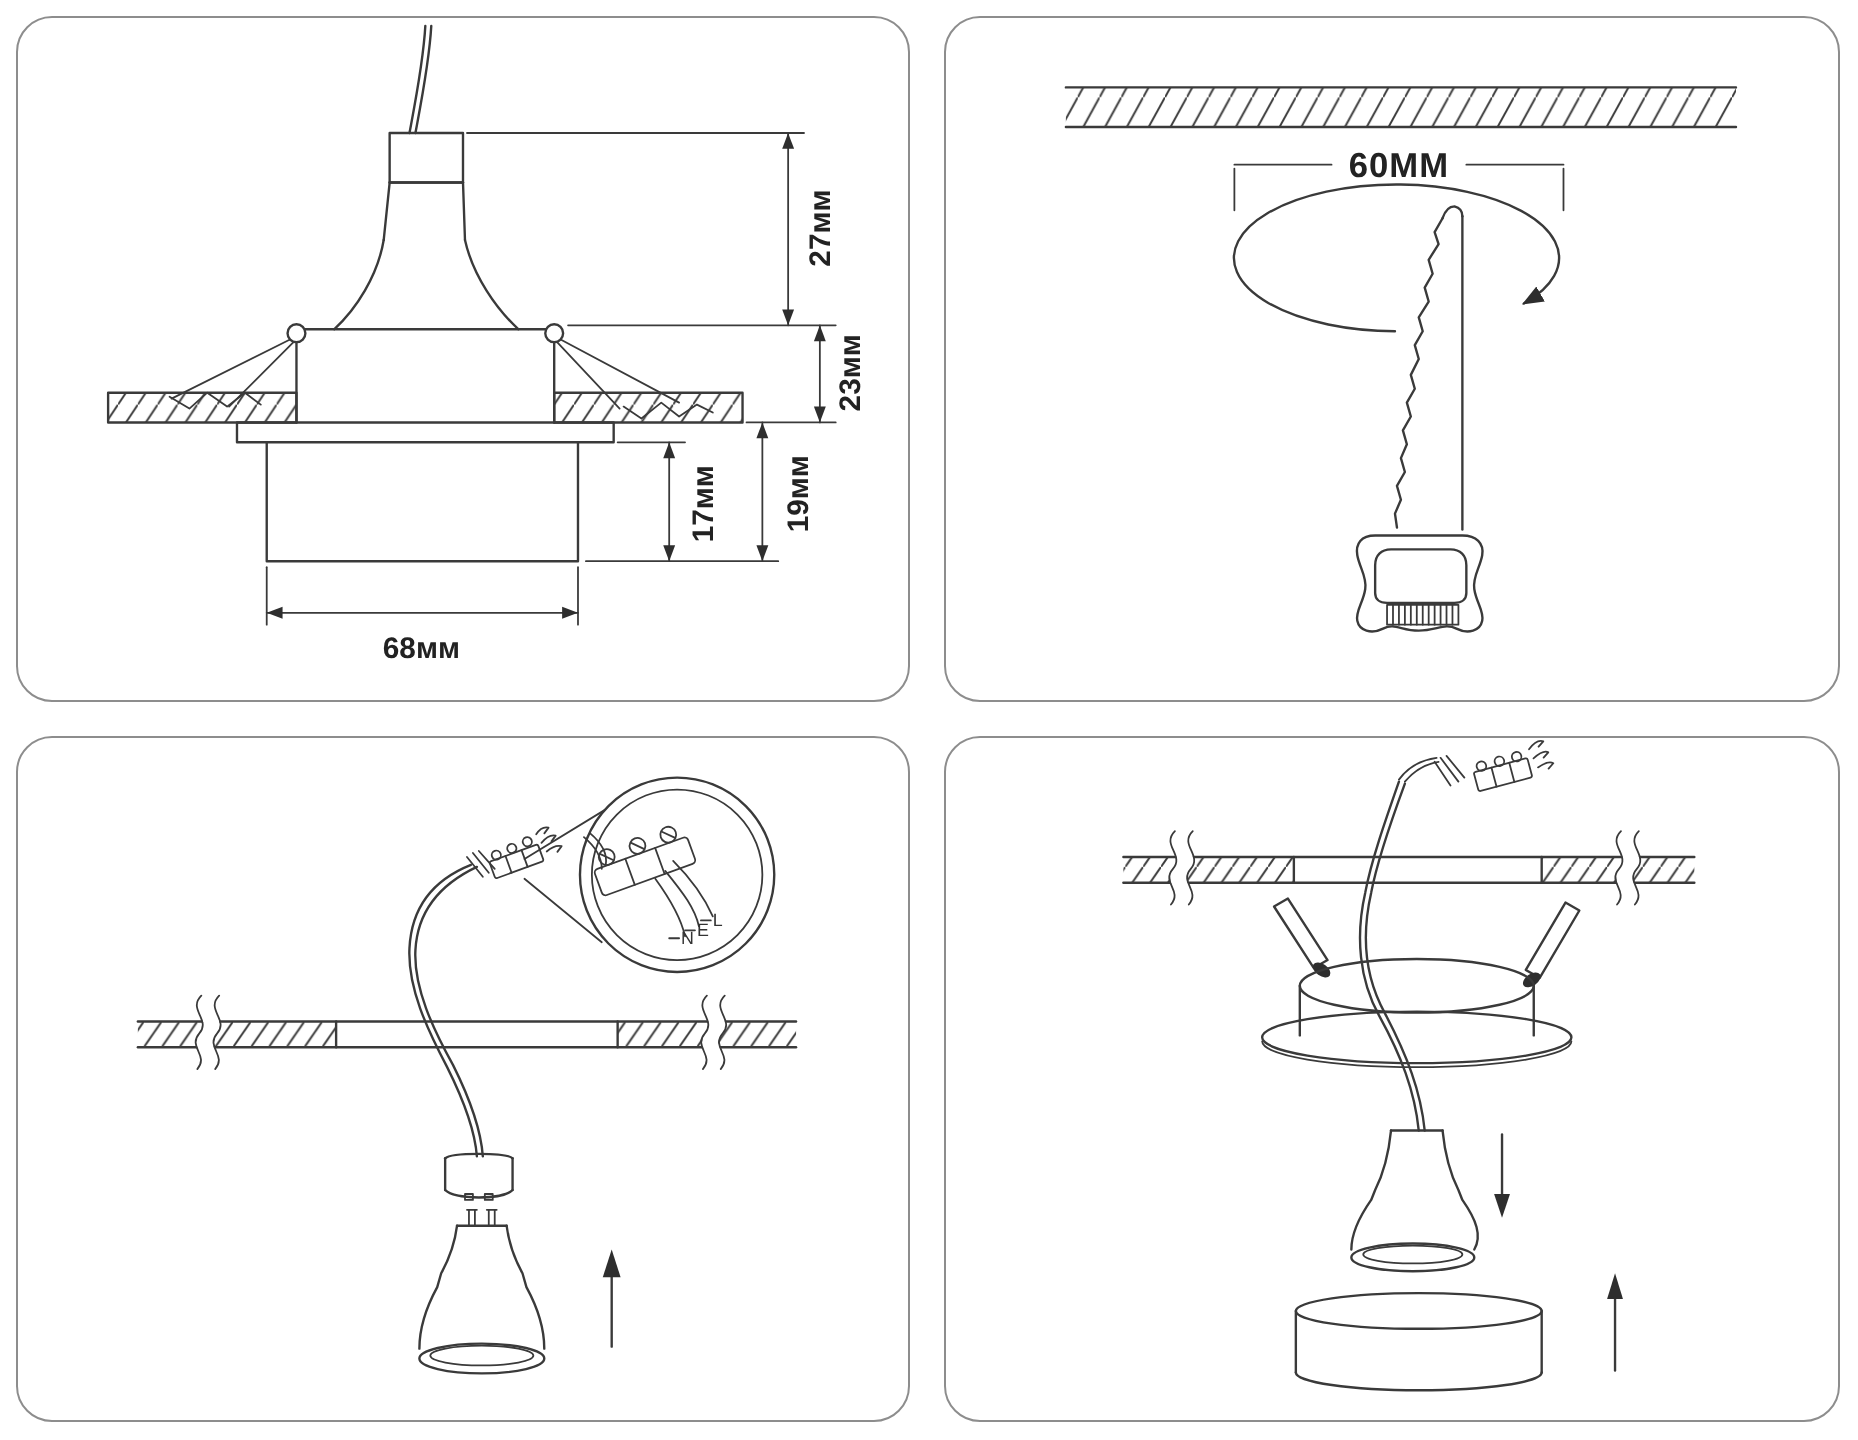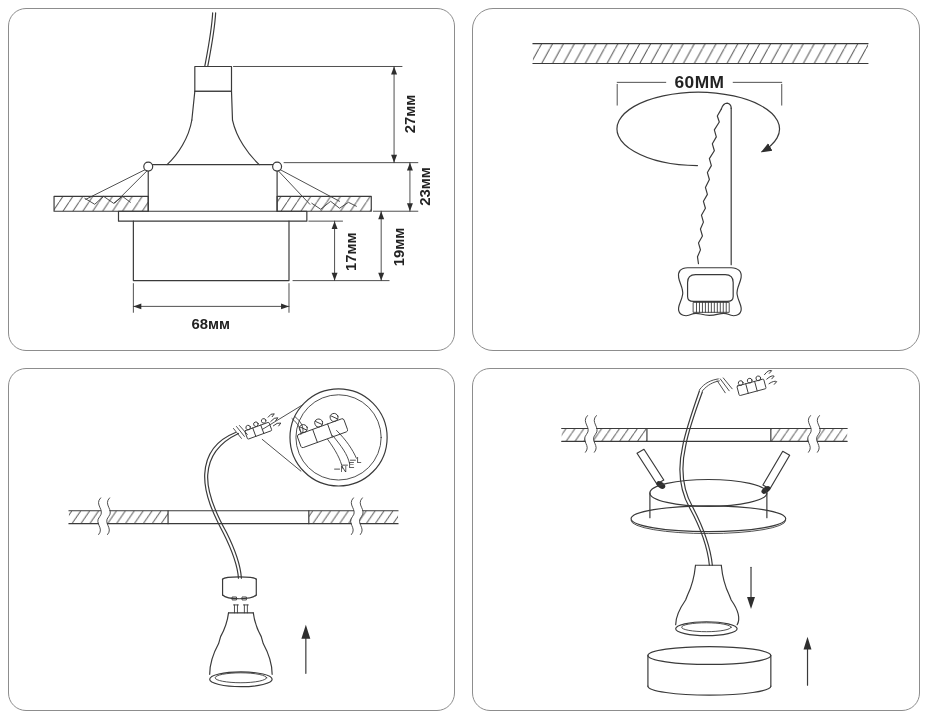--- a/index.html
+++ b/index.html
@@ -97,21 +97,21 @@
     <line x1="125" y1="277" x2="125" y2="306" class="tn"></line>
     <line x1="282" y1="277" x2="282" y2="306" class="tn"></line>
     <line x1="125" y1="300" x2="282" y2="300" class="tn"></line>
     <polygon class="fl" points="125,300 133,297 133,303"></polygon>
     <polygon class="fl" points="282,300 274,297 274,303"></polygon>
     <text class="dim" text-anchor="middle" x="203" y="323">68мм</text>
   </g>
 </svg>
 </section>
 
-<section class="panel" style="left:472px;top:8px;width:446px;height:341px;border-radius:21px;">
+<section class="panel" style="left:472px;top:8px;width:446px;height:341px;">
 <svg width="446" height="341" viewBox="0 0 449 344">
   <defs>
     <pattern id="h2" patternUnits="userSpaceOnUse" width="11" height="20">
       <path d="M0,20 L11,0" stroke="#3a3a3a" stroke-width="1"></path>
     </pattern>
     <marker id="m2" viewBox="0 0 10 10" refX="9" refY="5" markerWidth="9" markerHeight="9" orient="auto">
       <path d="M0,1 L10,5 L0,9 z" fill="#2e2e2e"></path>
     </marker>
   </defs>
 

